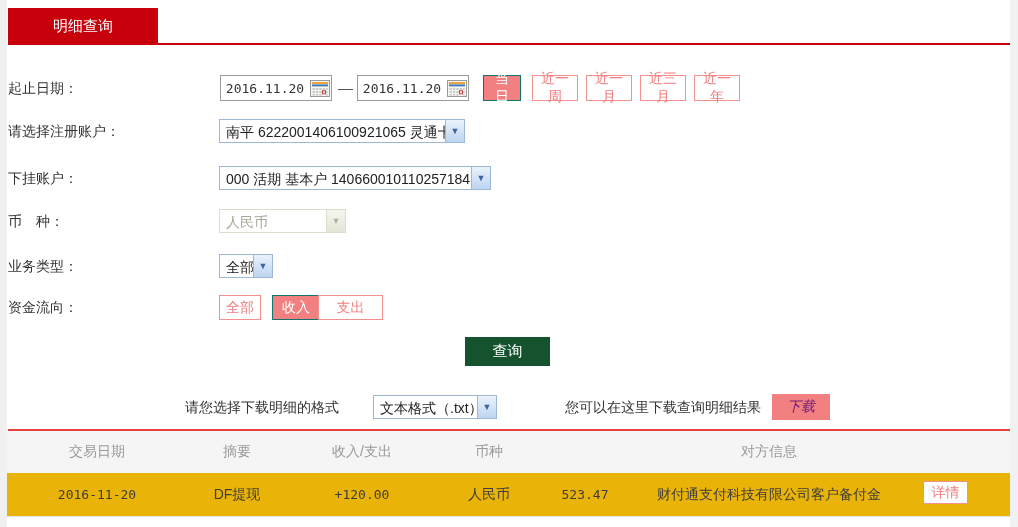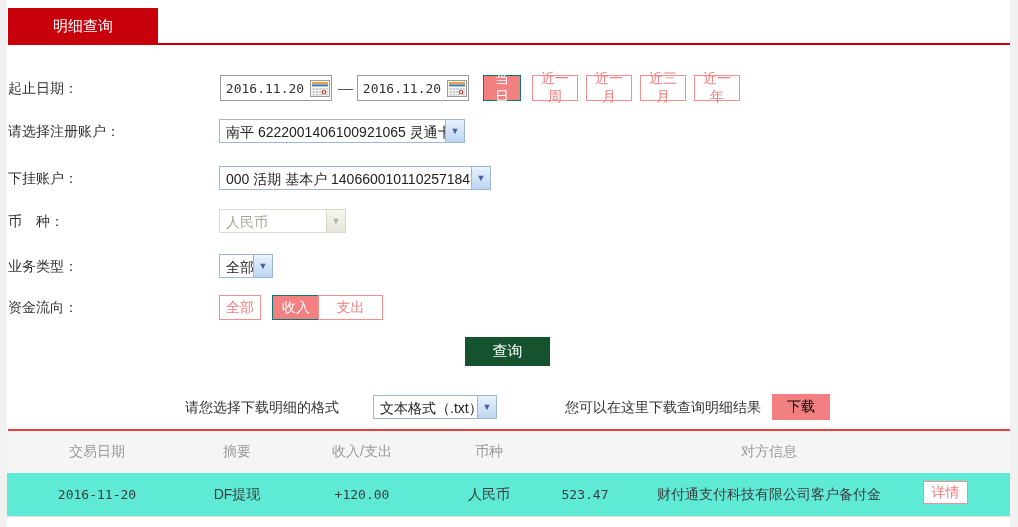--- a/index.html
+++ b/index.html
@@ -35,27 +35,27 @@
              box-sizing:border-box;display:flex;align-items:stretch;font-size:14px;color:#222;cursor:pointer;}
   .xp-select .txt{flex:1;padding:2px 4px 0 6px;white-space:nowrap;overflow:hidden;line-height:20px;}
   .xp-select .arrow{width:18px;background:linear-gradient(#eaf2fc,#bdd5f1);border-left:1px solid #9db7d6;
              display:flex;align-items:center;justify-content:center;color:#3f62a0;font-size:9px;}
   .xp-select.disabled{border-color:#dcdccd;color:#a8a89a;cursor:default;}
   .xp-select.disabled .arrow{background:linear-gradient(#f6f6ef,#e4e4d8);border-left-color:#dcdccd;color:#b3b3a4;}
 
   .query-btn{position:absolute;left:465px;top:337px;width:85px;height:29px;background:#14532d;
              color:#fff;border:0;font-size:15px;font-family:inherit;cursor:pointer;}
   .dl-btn{position:absolute;left:772px;top:394px;width:58px;height:26px;background:#f38080;
-          color:#000000;border:0;font-size:14px;font-family:inherit;cursor:pointer;}
+          color:#701a75;border:0;font-size:14px;font-family:inherit;cursor:pointer;font-style:italic;}
   .plain{position:absolute;font-size:14px;color:#333;}
 
   
   .red-line{position:absolute;left:8px;top:429px;width:1002px;height:2px;background:#e9403e;}
   .thead{position:absolute;left:7px;top:431px;width:1003px;height:42px;background:#f5f5f5;}
-  .trow{position:absolute;left:7px;top:473px;width:1003px;height:44px;background:#5eead4;
+  .trow{position:absolute;left:7px;top:473px;width:1003px;height:44px;background:#eab308;
         border-bottom:1px solid #e2e2e2;box-sizing:border-box;}
   .cell{position:absolute;top:0;height:100%;display:flex;align-items:center;justify-content:center;
         font-size:14px;white-space:nowrap;}
   .thead .cell{color:#999;}
   .trow .cell{color:#3d3d3d;}
   .c1{left:28px;width:124px;} .c2{left:168px;width:124px;} .c3{left:293px;width:124px;}
   .c4{left:421px;width:122px;} .c5{left:517px;width:122px;} .c6{left:640px;width:244px;}
   .num{font-family:"DejaVu Sans Mono",monospace;font-size:13px;}
   .amount{color:#c00000;}
   .detail-btn{position:absolute;left:916px;top:8px;width:45px;height:23px;background:#fff;

